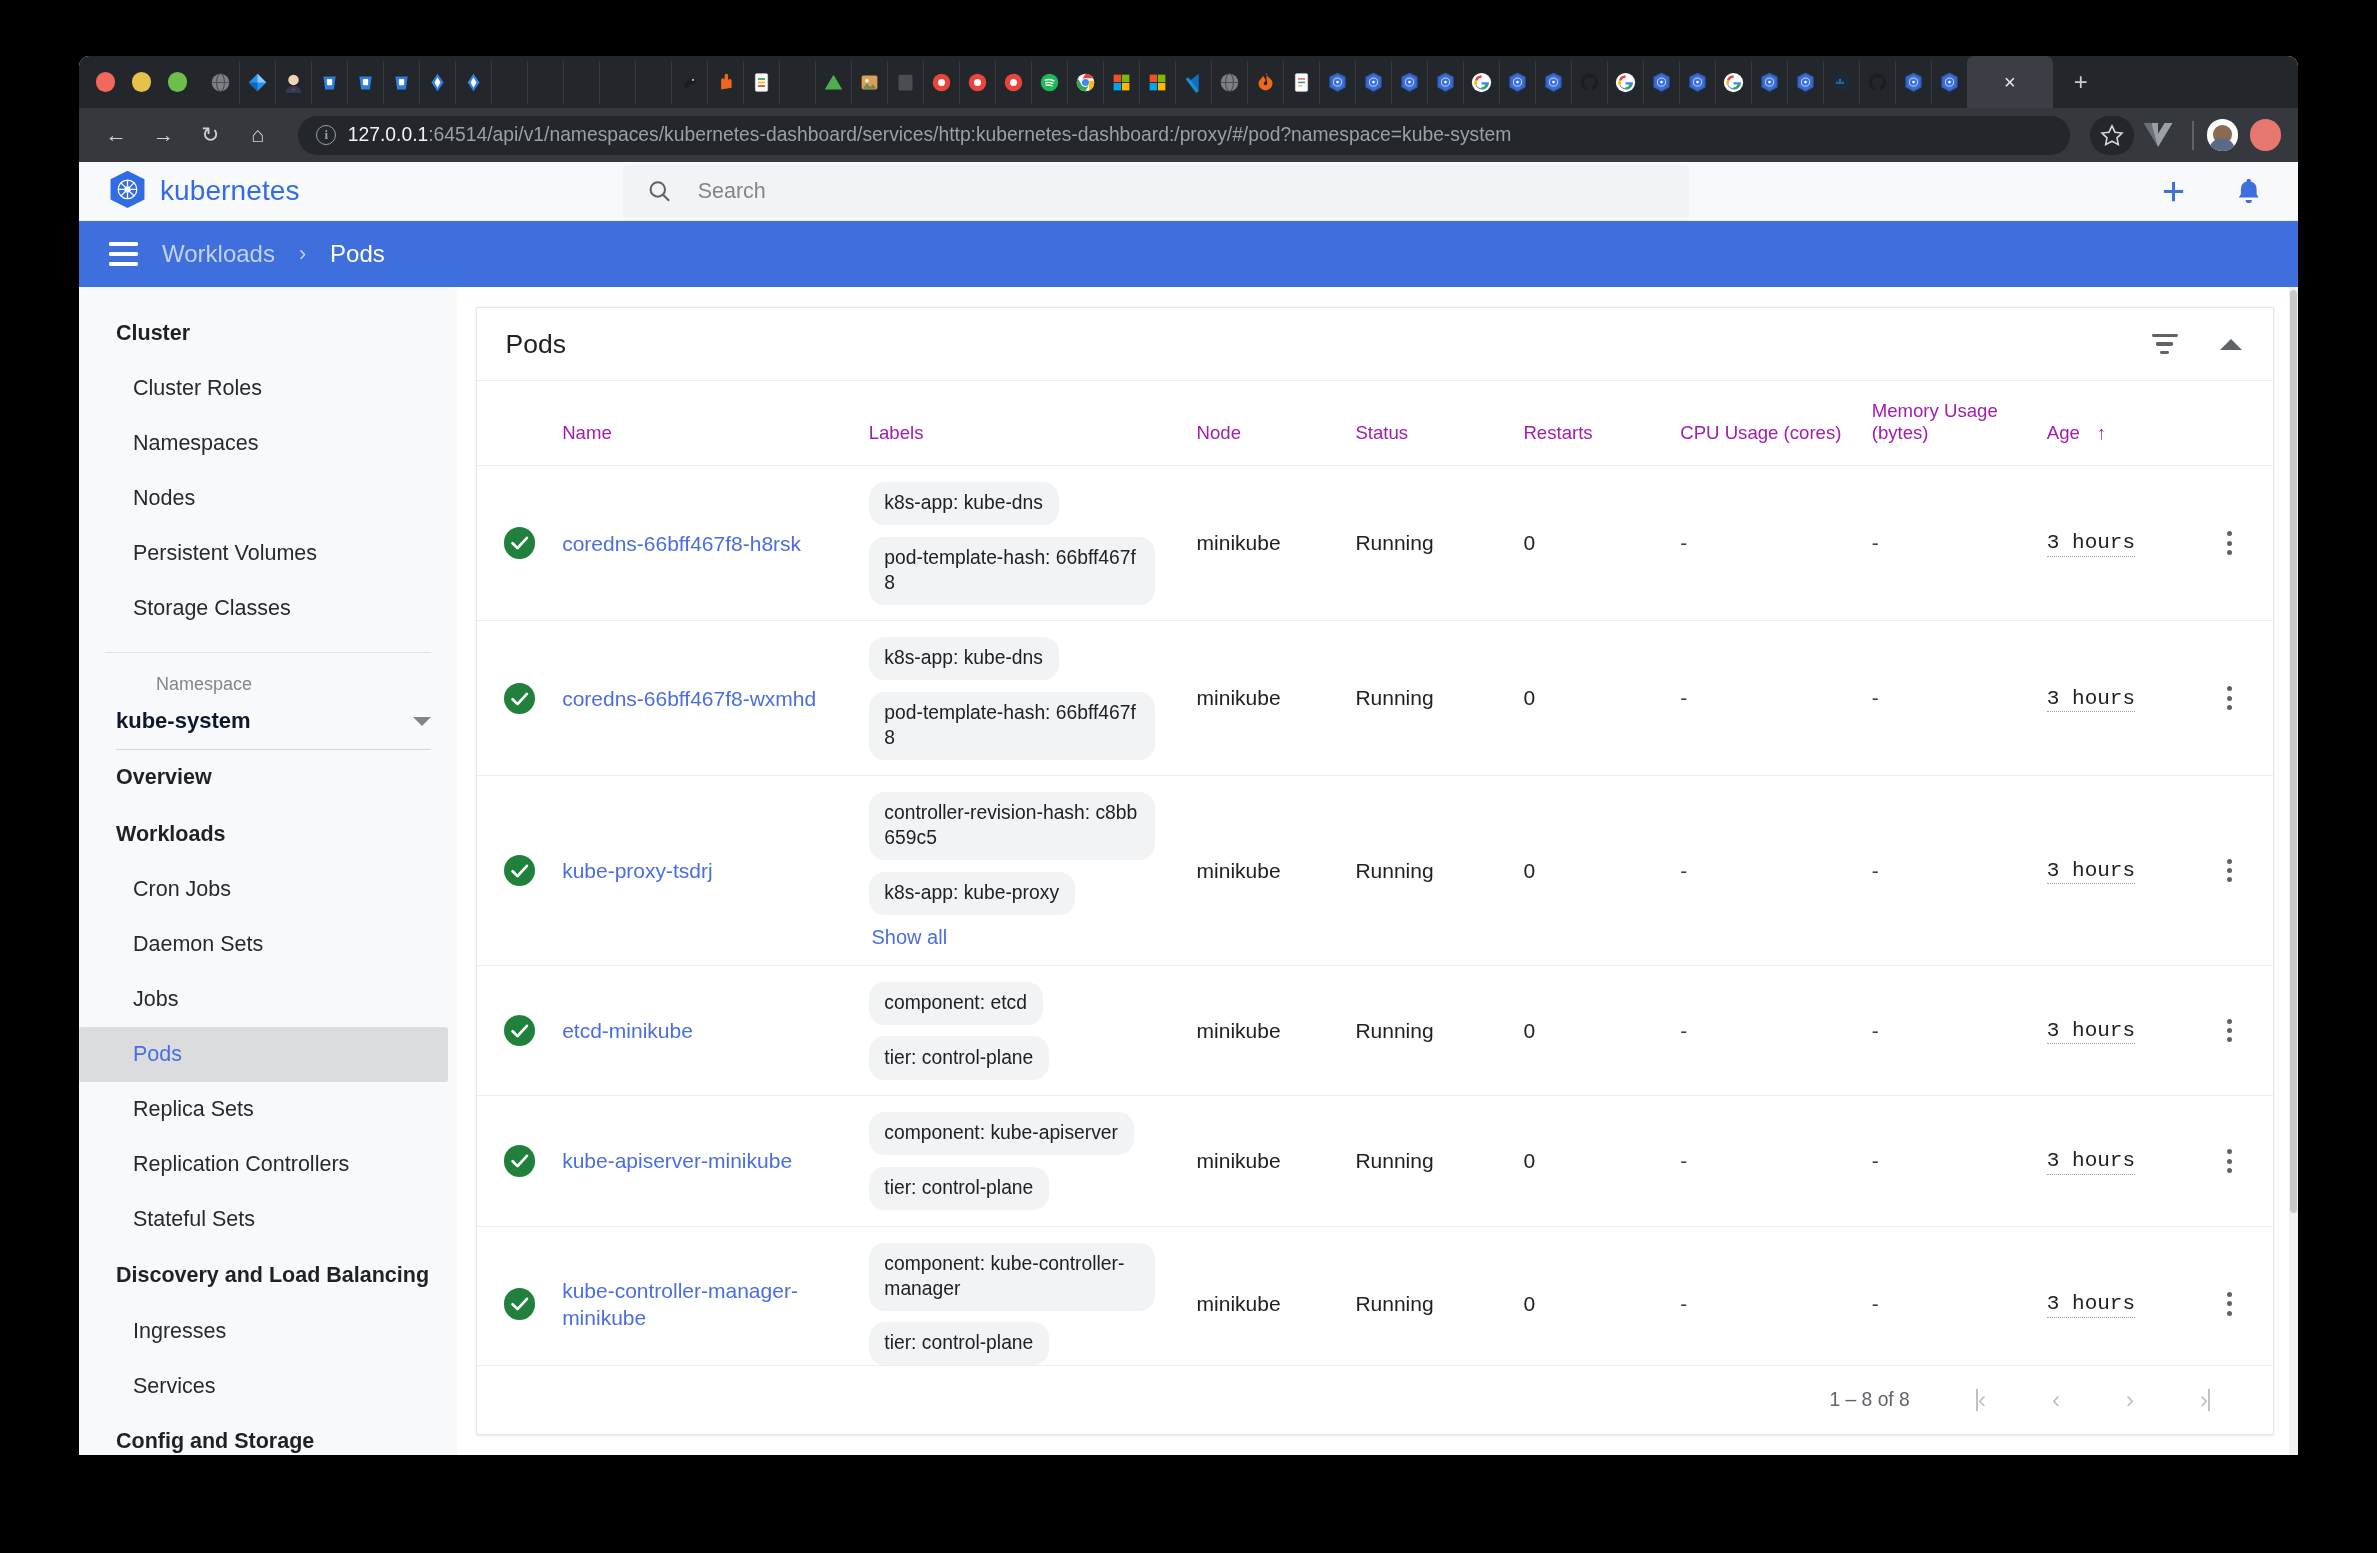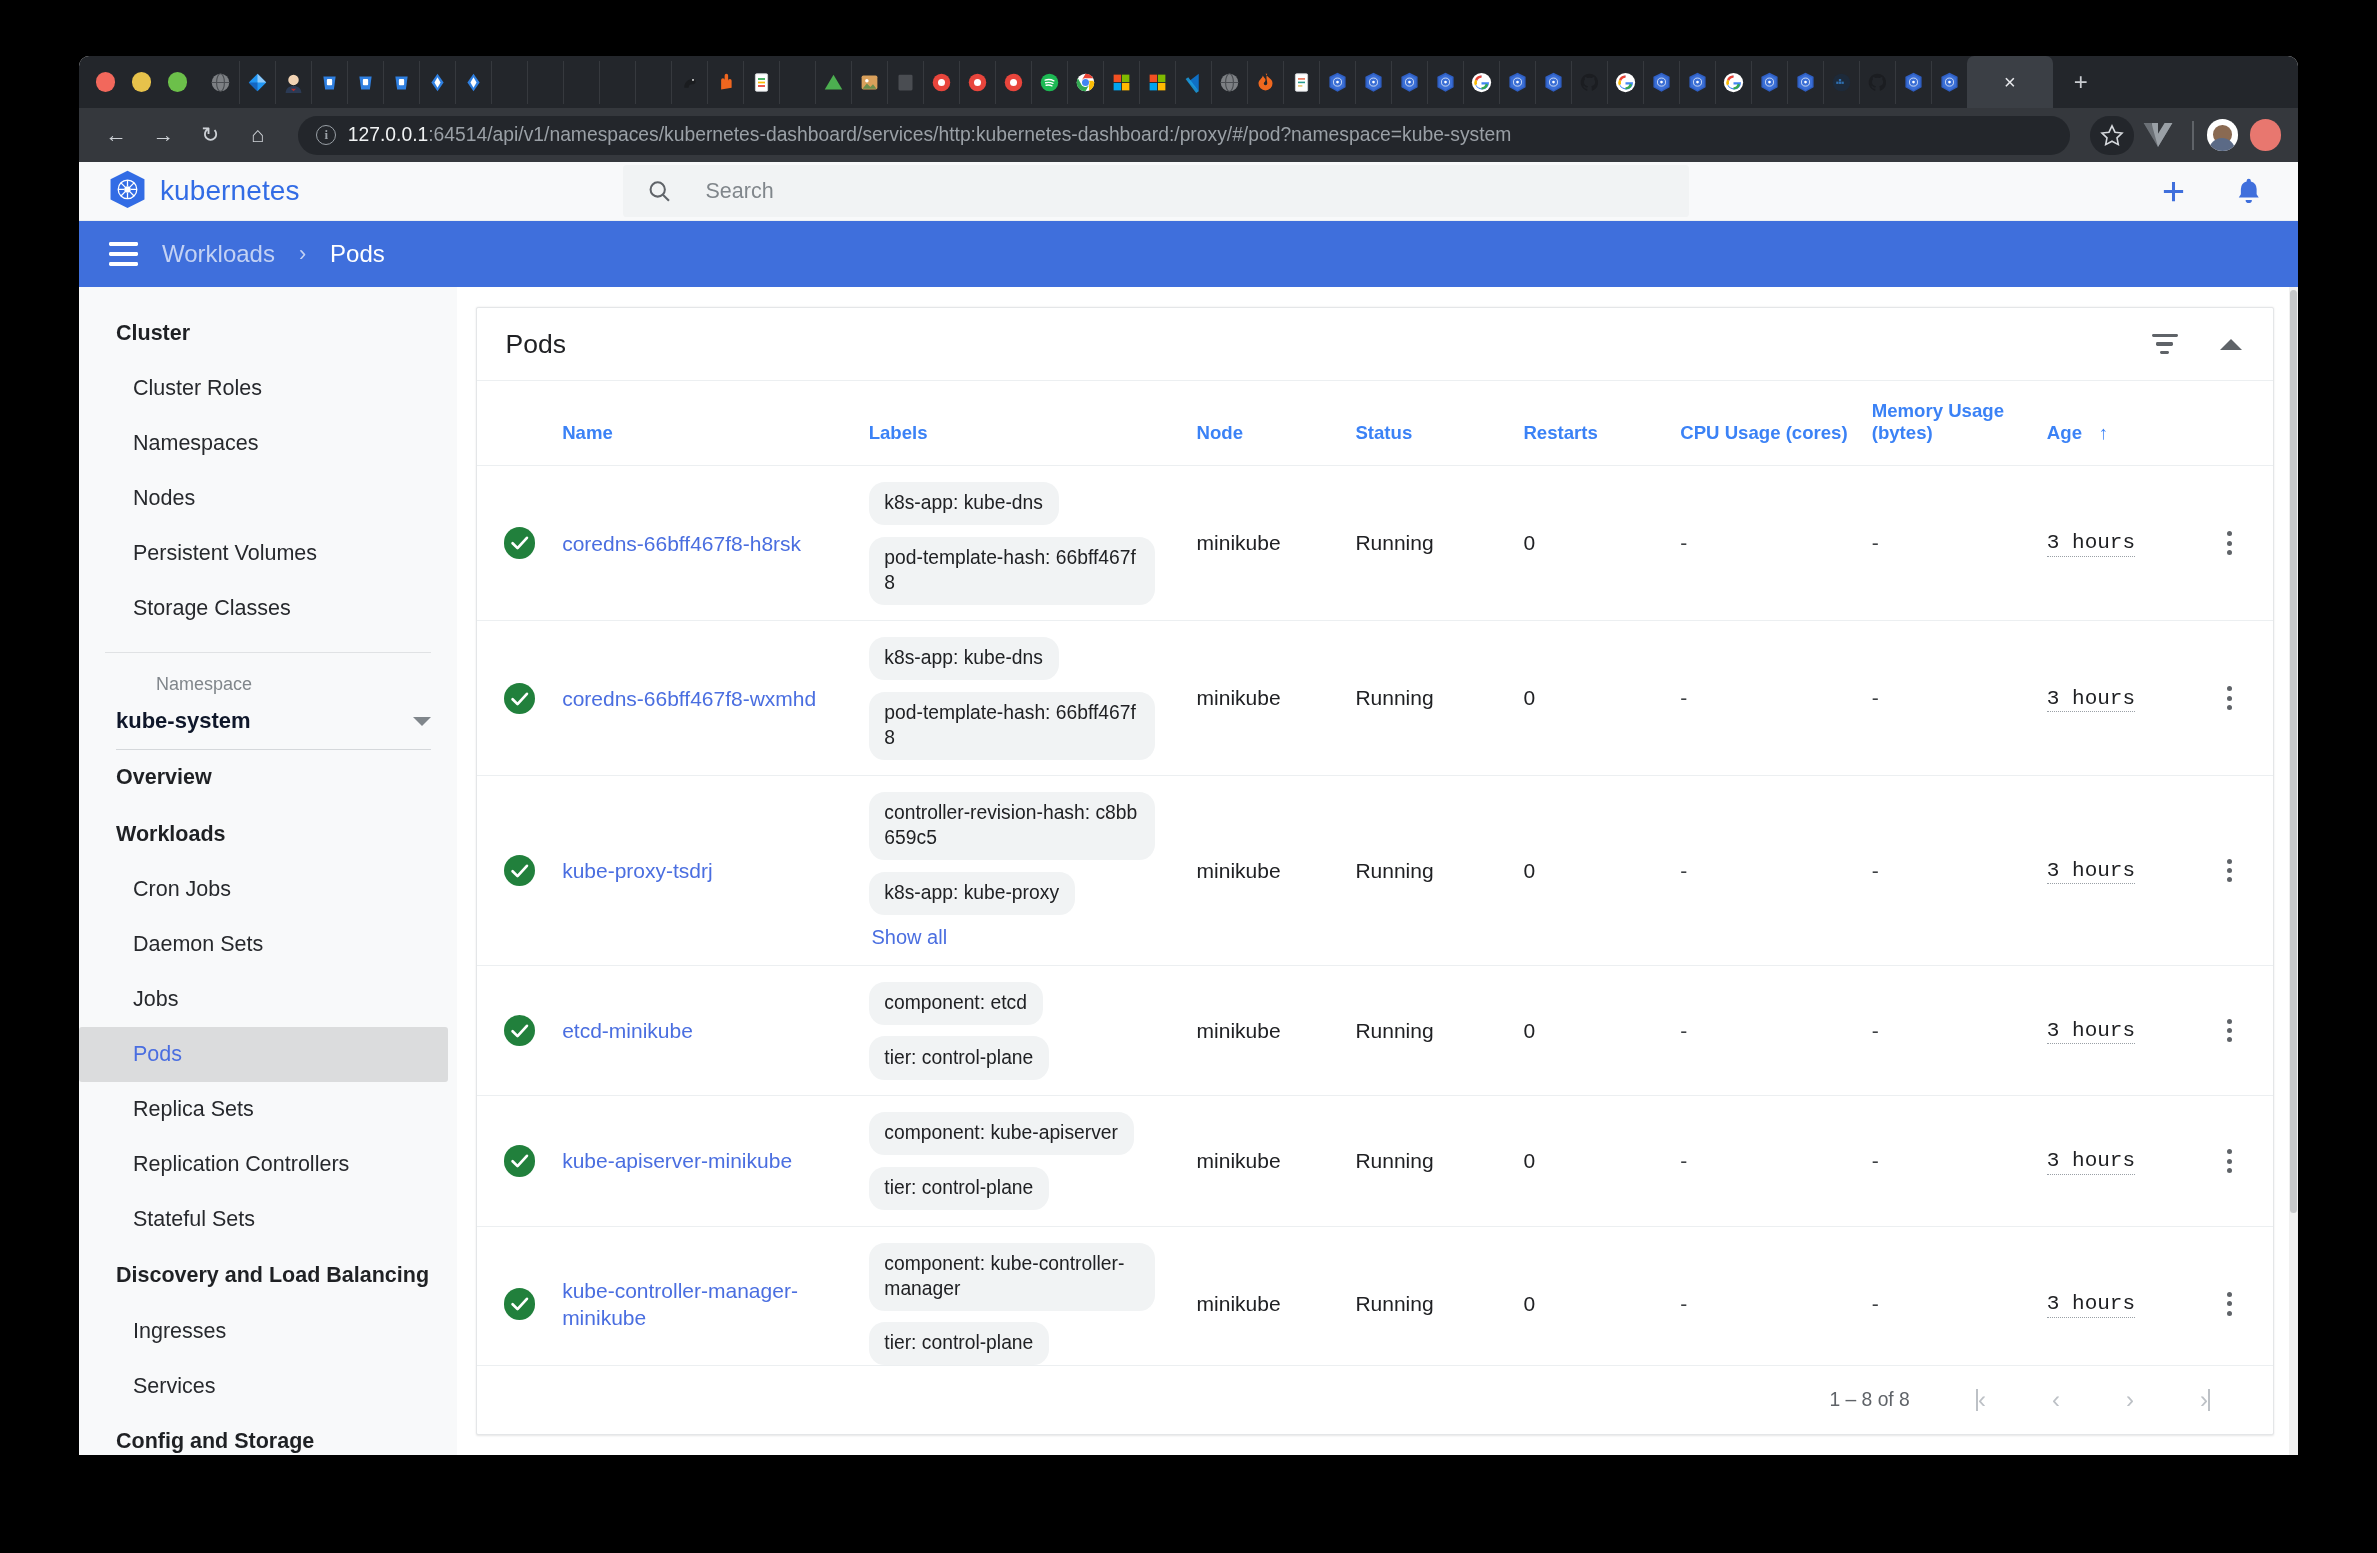--- a/index.html
+++ b/index.html
@@ -136,21 +136,21 @@
   #brand { display: flex; align-items: center; gap: 13px; width: 515px; }
   #brand-text { color: #326ce5; font-size: 28px; font-weight: 500; letter-spacing: 0.1px; }
 
   #search-box {
     flex: none;
     width: 1066px;
     height: 52px;
     background: #f1f3f4;
     border-radius: 3.6px;
     display: flex; align-items: center;
-    padding: 0 24px; gap: 34px;
+    padding: 0 24px; gap: 26px;
   }
   #search-input {
     border: none; background: transparent; outline: none;
     font-size: 21.5px; color: #5f6368;
     font-family: "Liberation Sans", sans-serif;
     width: 100%;
   }
   #search-input::placeholder { color: #80868b; }
 
   #header-actions { margin-left: auto; display: flex; align-items: center; gap: 43px; }
@@ -236,21 +236,21 @@
     width: 0; height: 0;
     border-left: 11.5px solid transparent;
     border-right: 11.5px solid transparent;
     border-bottom: 11.5px solid #5f6368;
   }
 
   
   #table-scroll { flex: 1; overflow: hidden; }
   table { width: 100%; border-collapse: collapse; table-layout: fixed; }
   thead th {
-    font-size: 18.6px; color: #3b82f6; font-weight: bold;
+    font-size: 18.6px; color: #a21caf; font-weight: normal;
     text-align: left;
     padding: 18.6px 0 21.5px 0;
     border-bottom: 0.7px solid #eceff1;
     vertical-align: bottom;
   }
   .c-icon   { width: 84px; }
   .c-name   { width: 301px; }
   .c-labels { width: 322px; }
   .c-node   { width: 156px; }
   .c-status { width: 165px; }

